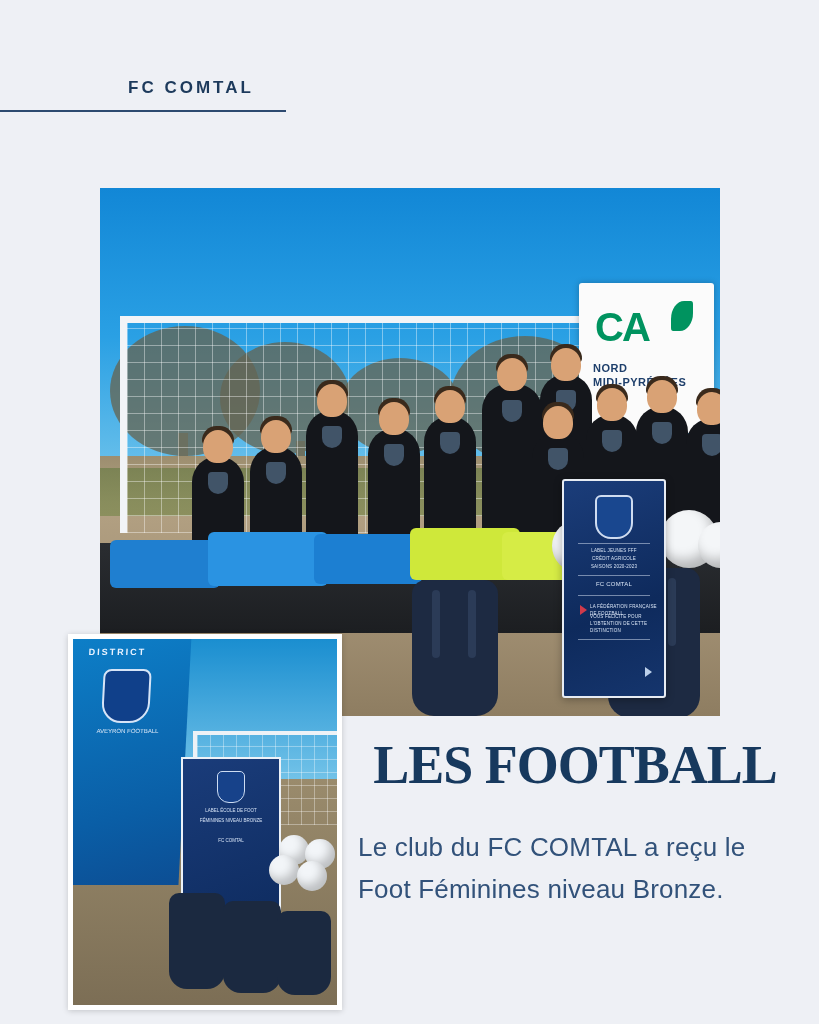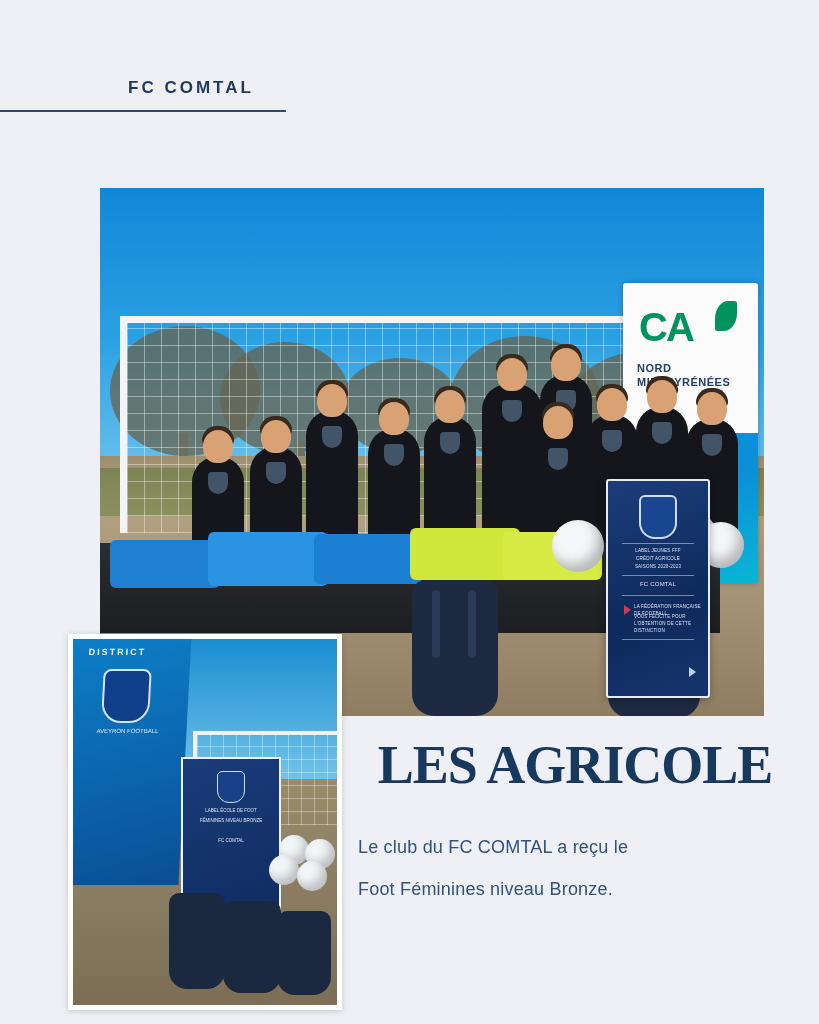--- a/index.html
+++ b/index.html
@@ -38,21 +38,20 @@
 
   
   .photo-main {
     position: absolute;
     left: 100px;
     top: 188px;
     width: 620px;
     height: 528px;
     overflow: hidden;
     background: #2b6fa8;
-    padding-left: 44px;
   }
 
   
   .sky {
     position: absolute;
     left: 0; top: 0; right: 0;
     height: 270px;
     background: linear-gradient(#1287d6 0%, #2aa0e4 55%, #63bdea 100%);
   }
   
@@ -334,21 +333,21 @@
     letter-spacing: -1px;
     color: #17395e;
     text-align: center;
   }
   .body-text {
     position: absolute;
     left: 358px;
     top: 826px;
     width: 434px;
     color: #32527a;
-    font-size: 18px;
+    font-size: 26px;
     line-height: 42px;
     text-align: justify;
     letter-spacing: .2px;
   }
   .body-text span { display: block; }
   .body-text .last { text-align: left; }
 </style>
 </head>
 <body>
 
@@ -514,18 +513,18 @@
     <div class="inset-ball" style="left:224px; top:222px;"></div>
   </div>
 
   <div>
     <div class="inset-bag" style="left:96px; top:254px; width:56px; height:96px;"></div>
     <div class="inset-bag" style="left:150px; top:262px; width:58px; height:92px;"></div>
     <div class="inset-bag" style="left:204px; top:272px; width:54px; height:84px;"></div>
   </div>
 </div>
 
-<div class="title">LES AGRICOLE</div>
+<div class="title">LES FOOTBALL</div>
 
 <div class="body-text">
   <span>Le club du FC COMTAL a reçu le</span>
   <span class="last">Foot Féminines niveau Bronze.</span>
 </div>
 
 </body></html>

